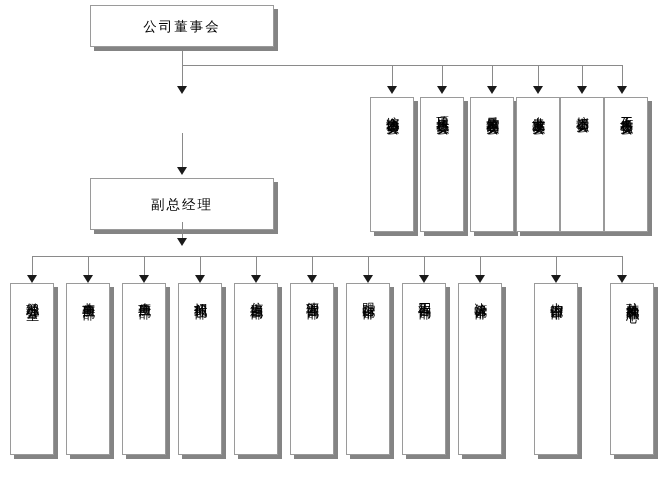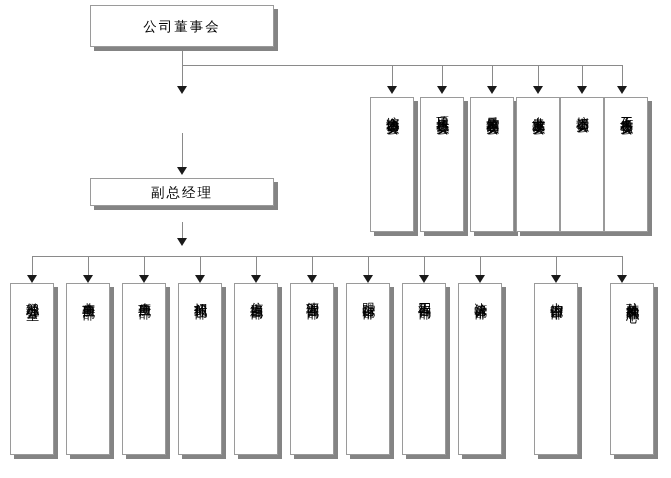--- a/index.html
+++ b/index.html
@@ -69,21 +69,21 @@
 
   <div class="ln hz" style="left:182px;top:65px;width:441px;"></div>
 
   <div class="ln vt" style="left:182px;top:65px;height:21px;"></div>
   <div class="arw" style="left:177px;top:86px;"></div>
 
 
   <div class="ln vt" style="left:182px;top:133px;height:34px;"></div>
   <div class="arw" style="left:177px;top:167px;"></div>
 
-  <div class="node h" style="left:90px;top:178px;width:184px;height:28px;">
+  <div class="node h" style="left:90px;top:178px;width:184px;height:52px;">
     <span class="label">副总经理</span>
   </div>
 
   <div class="ln vt" style="left:182px;top:222px;height:16px;"></div>
   <div class="arw" style="left:177px;top:238px;"></div>
 
   <div class="ln vt" style="left:392px;top:65px;height:21px;"></div>
   <div class="arw" style="left:387px;top:86px;"></div>
 
   <div class="ln vt" style="left:442px;top:65px;height:21px;"></div>

